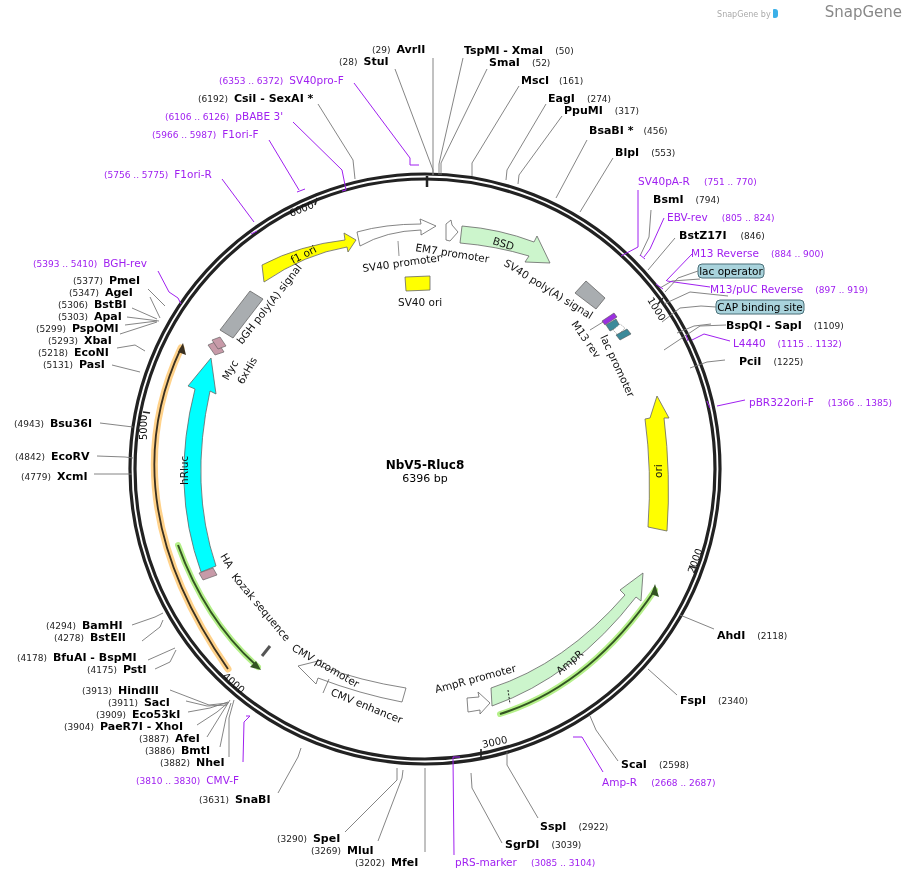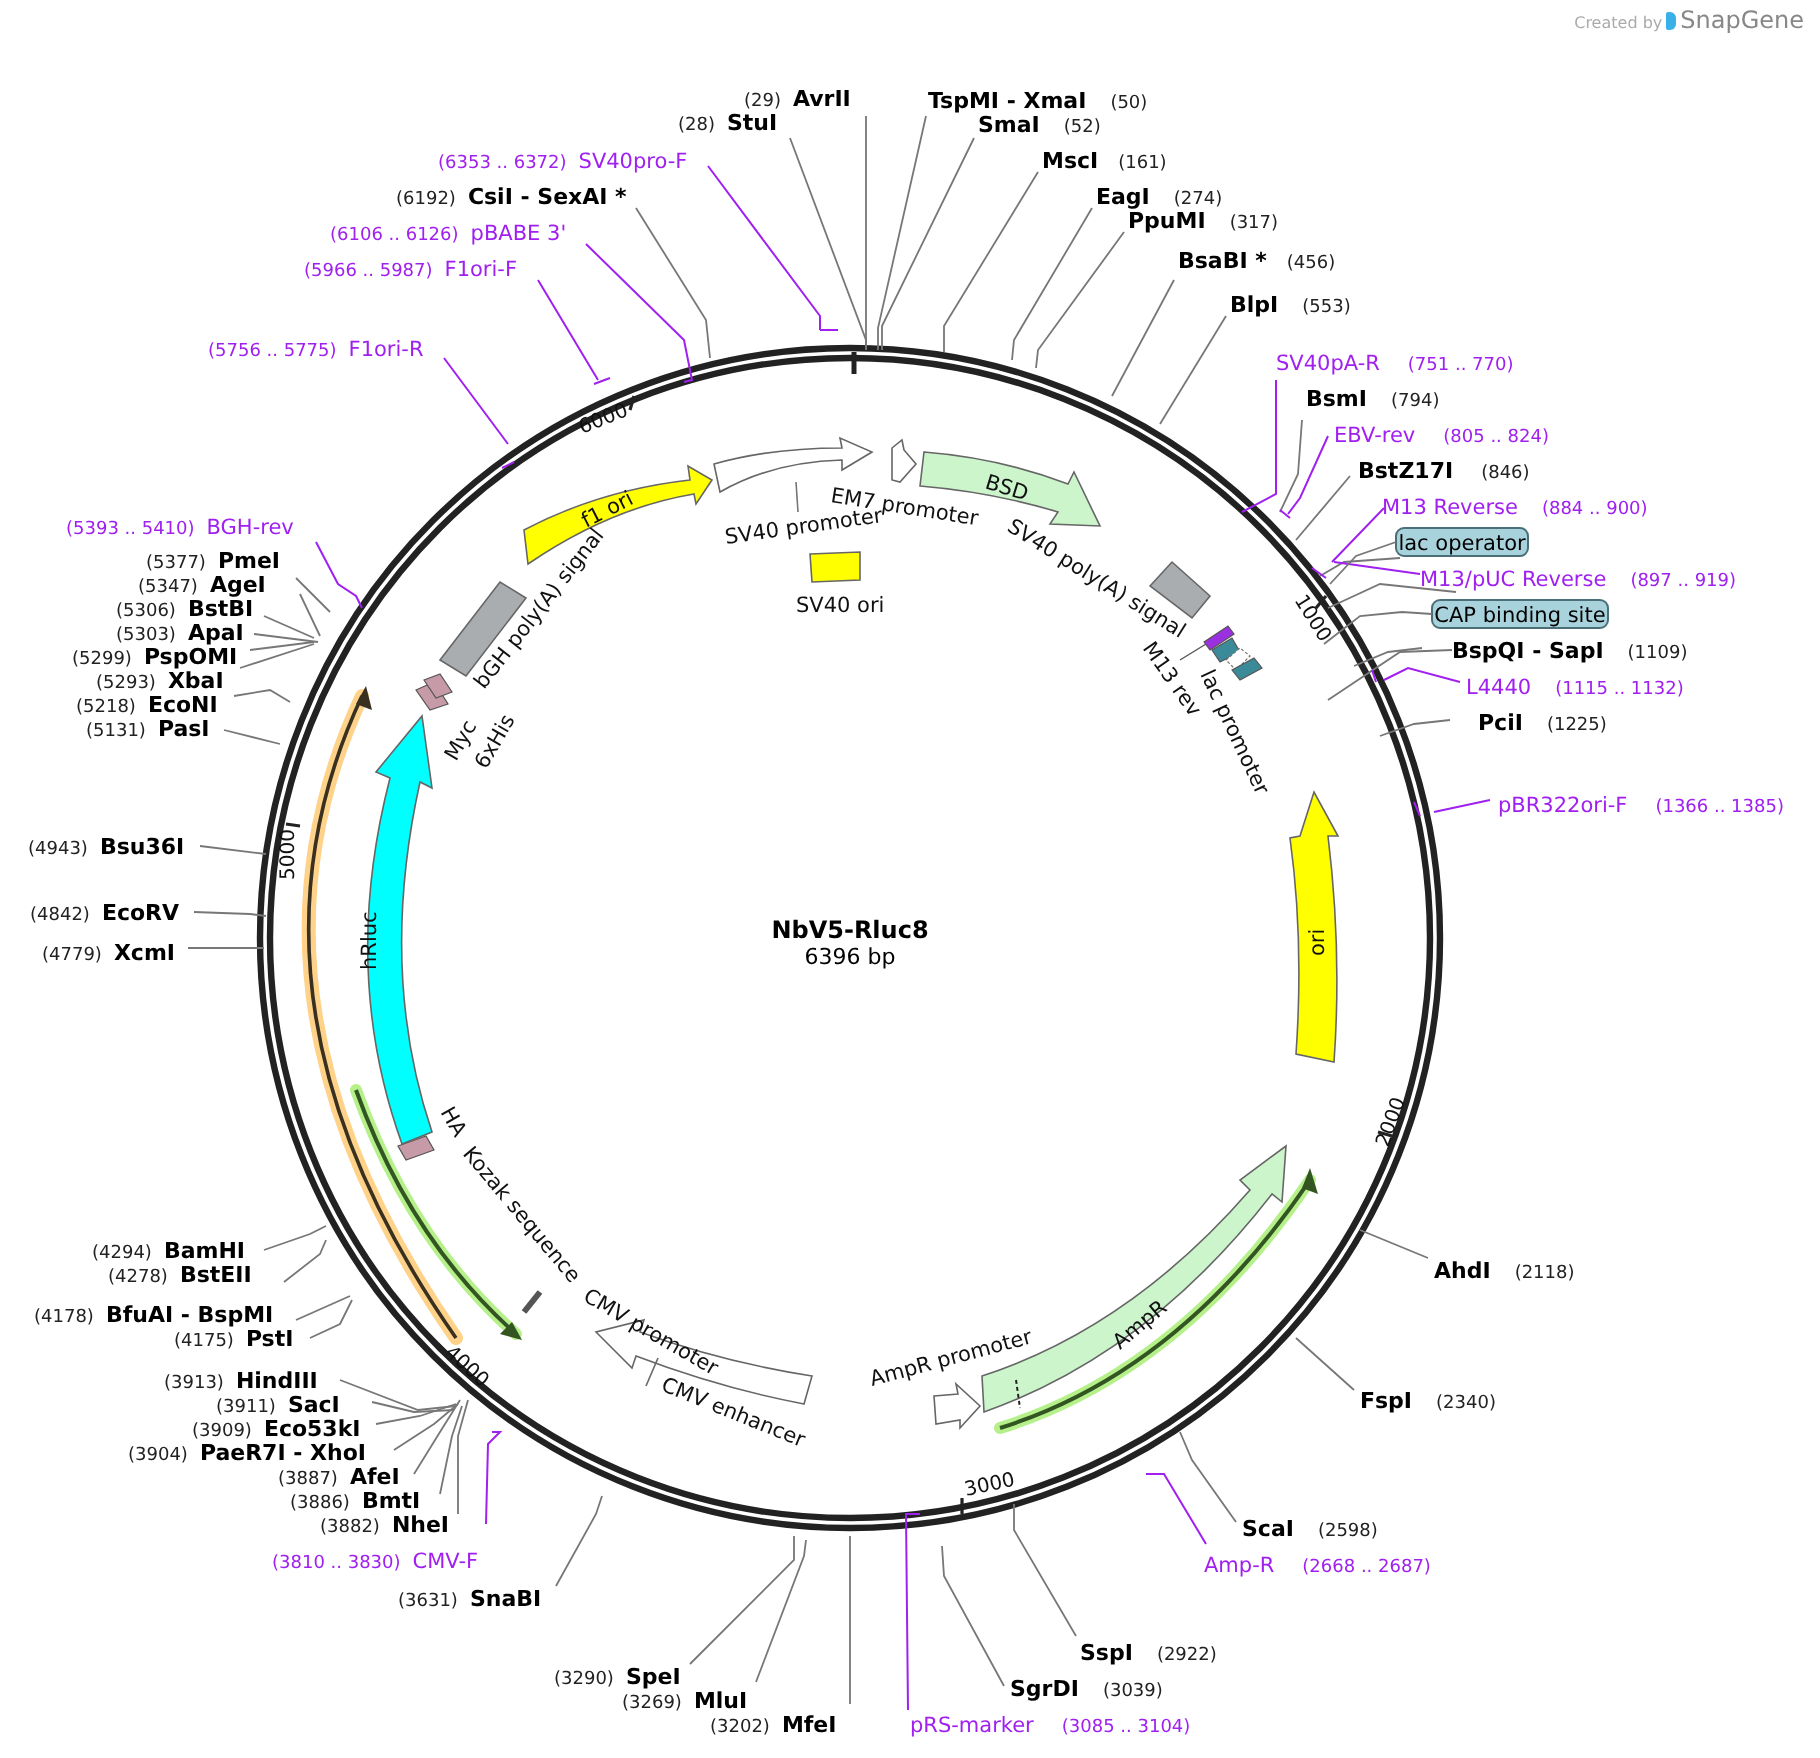--- a/index.html
+++ b/index.html
@@ -11,27 +11,27 @@
   .ppos{font-size:9px;fill:#a020f0;}
   .feat{font-size:10.5px;fill:#111;}
   .tick{font-size:10px;fill:#111;}
   .title{font-size:12px;font-weight:bold;fill:#000;}
   .sub{font-size:11px;fill:#000;}
   .lead{stroke:#777;stroke-width:0.9;fill:none;}
   .plead{stroke:#a020f0;stroke-width:1;fill:none;}
   .badge{font-size:10.5px;fill:#000;}
   .credit{position:absolute;right:8px;top:3px;font-size:8px;color:#aaa;}
   .credit .logo{display:inline-block;width:5px;height:9px;background:#3bb0e8;border-radius:1px 3px 3px 1px;vertical-align:-1px;margin:0 2px;}
-  .credit .brand{color:#888;font-size:12px;}
+  .credit .brand{color:#888;font-size:15px;margin-left:45px;}
 </style>
 </head>
 <body>
 
 <div class="credit">
-  <span>Created by</span><span class="logo"></span><span class="brand">SnapGene</span>
+  <span>SnapGene by</span><span class="logo"></span><span class="brand">SnapGene</span>
 </div>
 
 <svg width="910" height="879" viewBox="0 0 910 879">
   <defs>
     <filter id="glow" x="-20%" y="-20%" width="140%" height="140%">
       <feGaussianBlur stdDeviation="1.5"></feGaussianBlur>
     </filter>
   </defs>
 
   <g>

